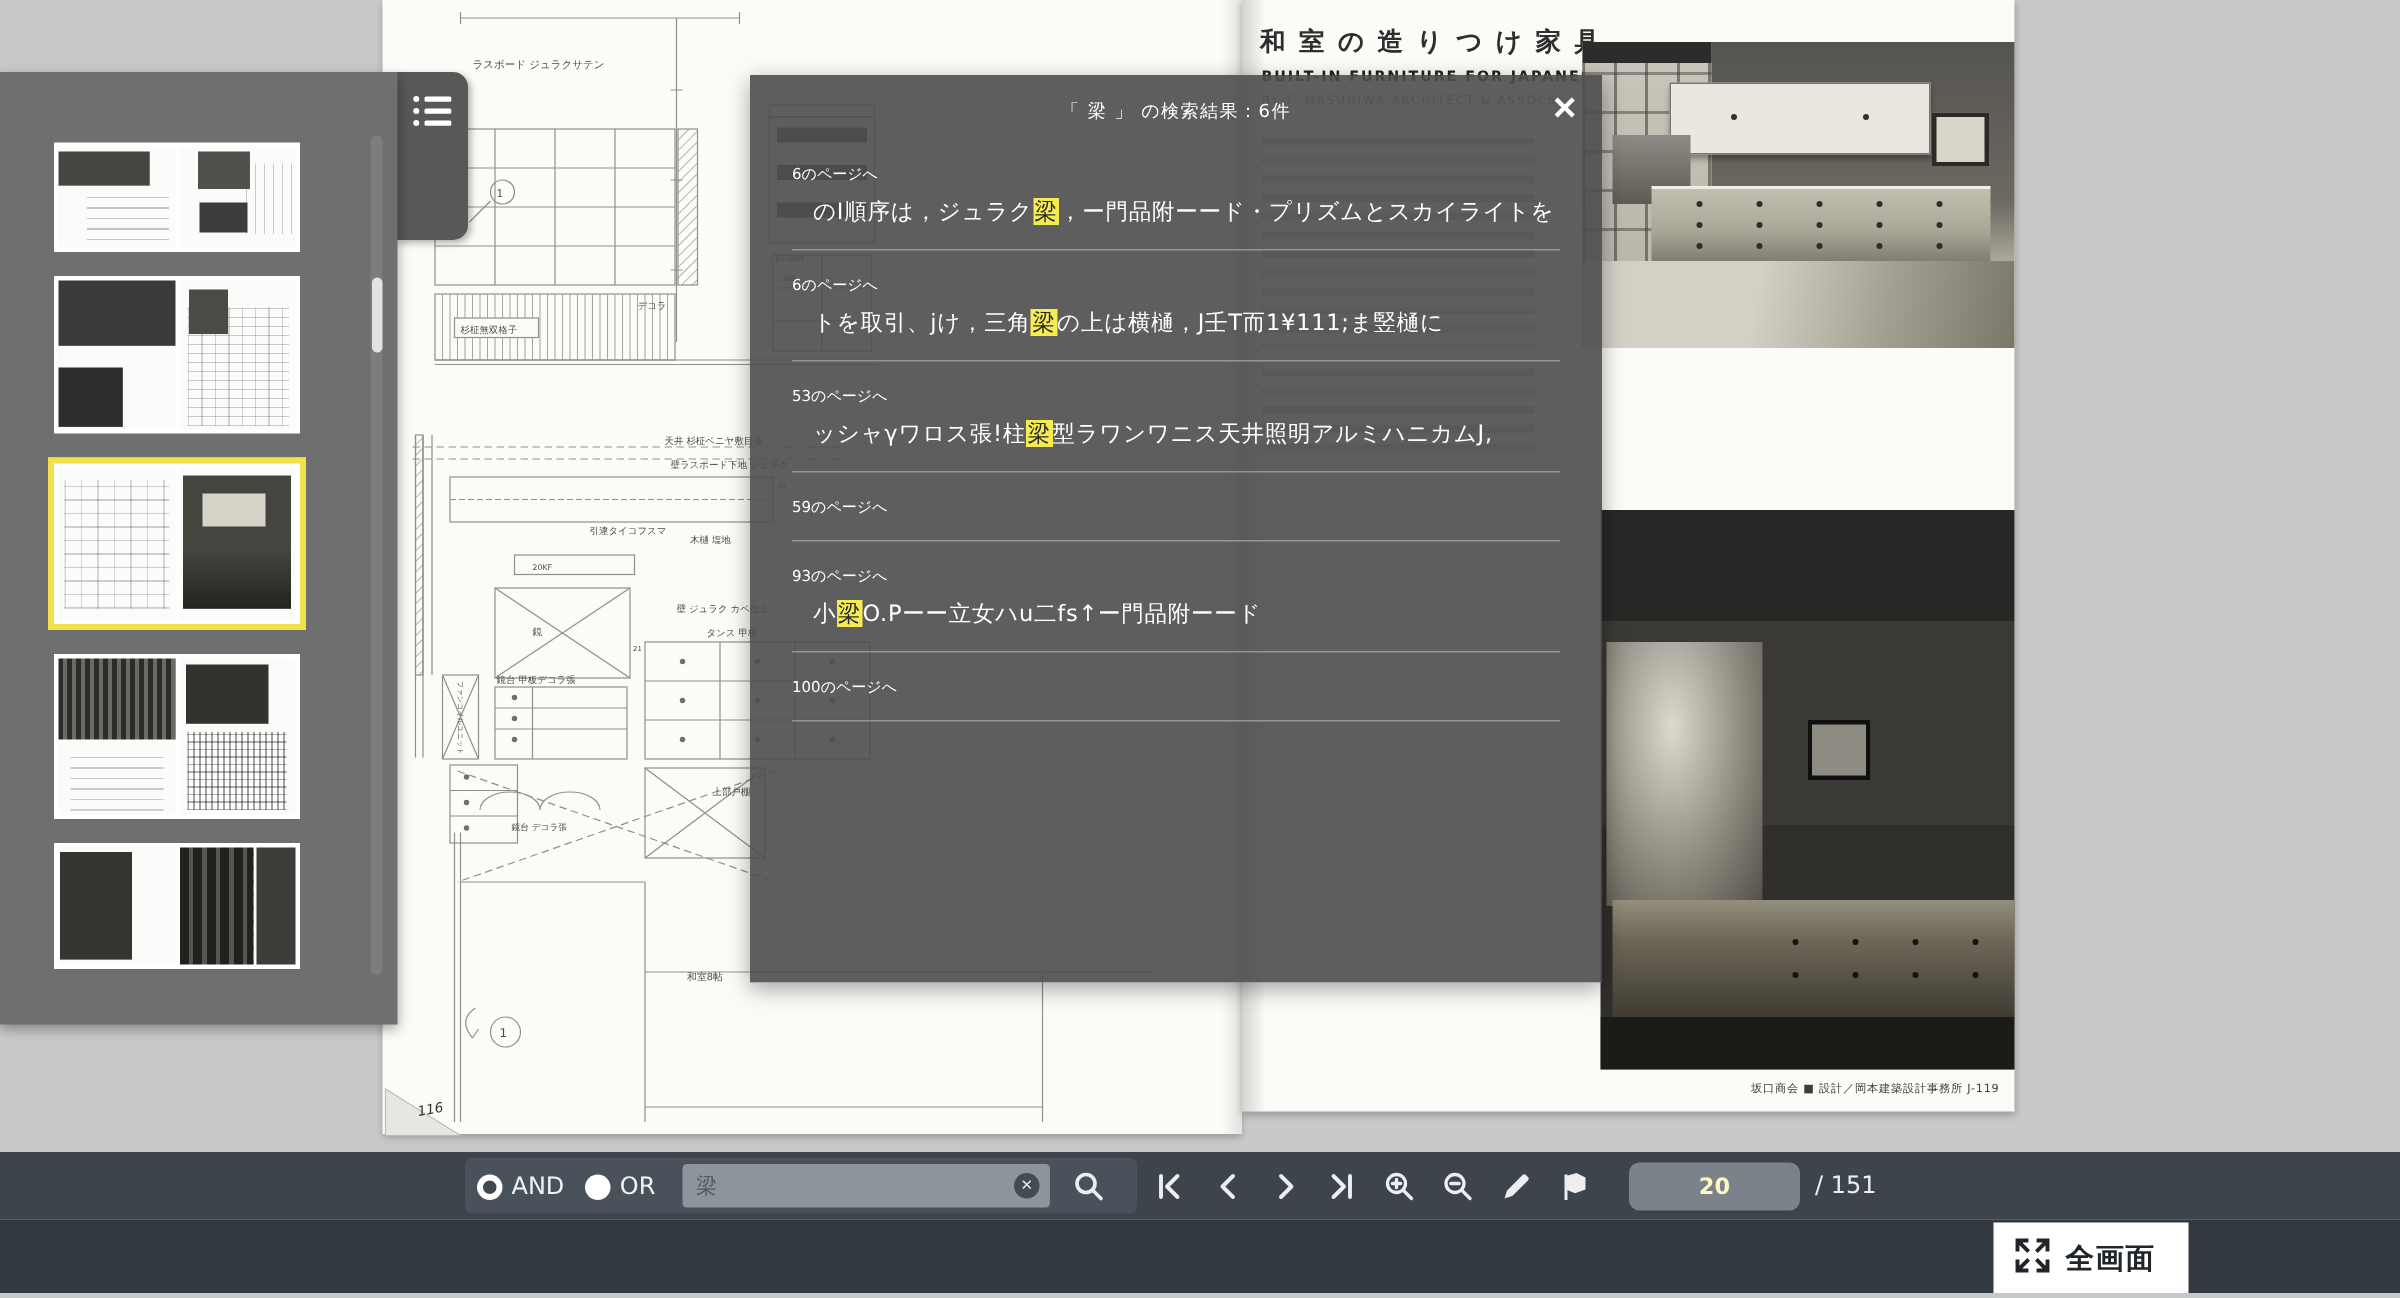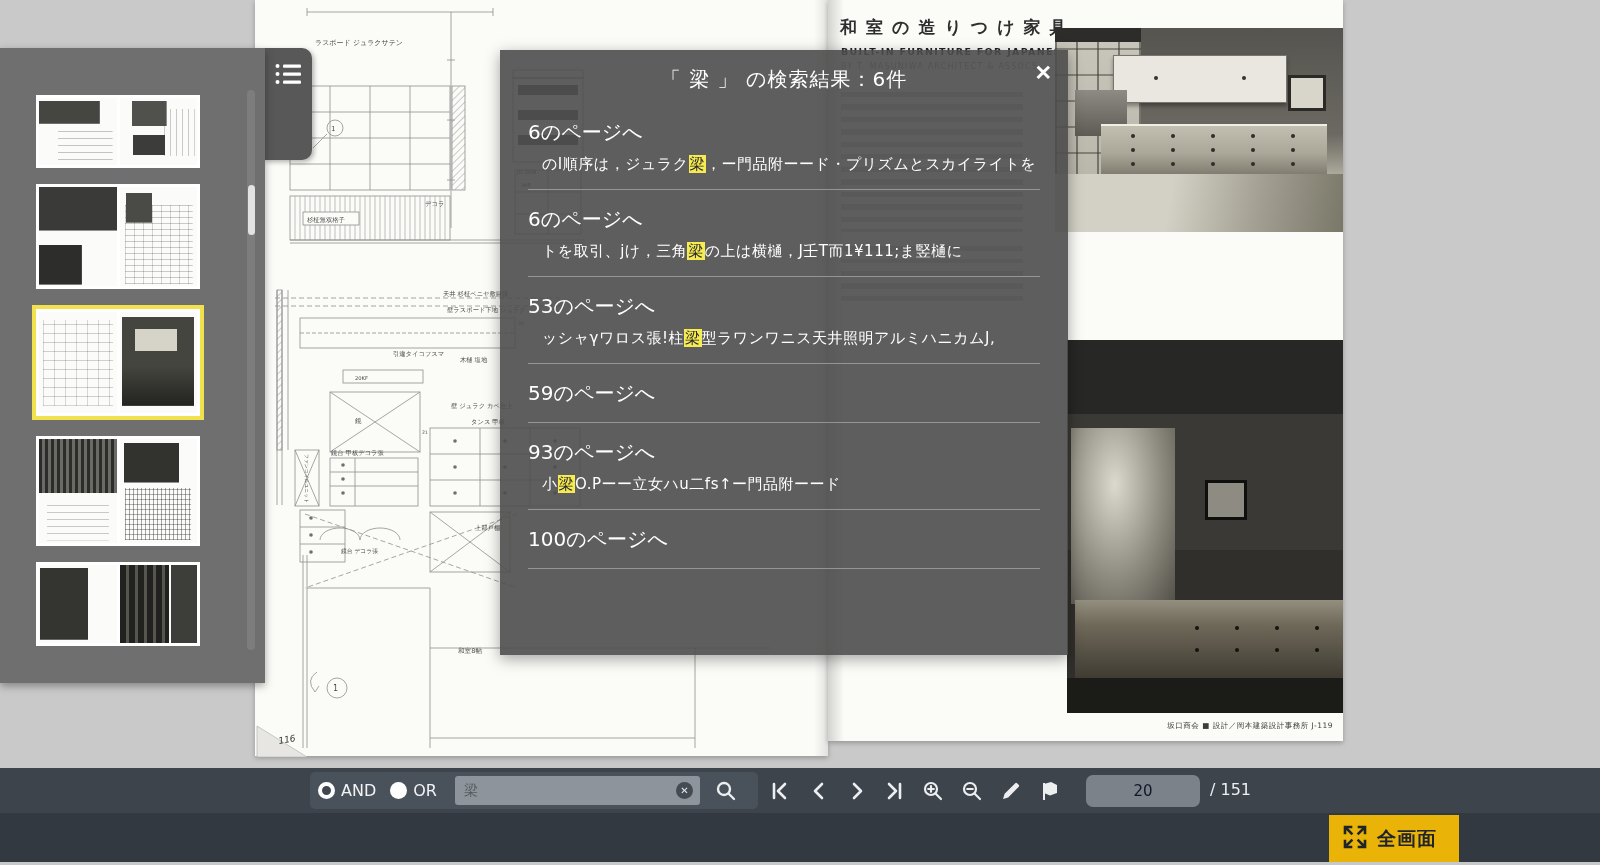--- a/index.html
+++ b/index.html
@@ -89,51 +89,51 @@
   .t5l{background-image:linear-gradient(#343431,#343431),repeating-linear-gradient(90deg,rgba(255,255,255,.28) 0 1px,transparent 1px 5px);
        background-size:62% 92%,62% 92%;background-position:4% 50%,4% 50%;}
   .t5r{background-image:repeating-linear-gradient(90deg,#21211f 0 6px,#56564f 6px 9px),repeating-linear-gradient(0deg,rgba(0,0,0,.5) 0 3px,transparent 3px 9px),linear-gradient(#3d3d39,#3d3d39);
        background-size:64% 100%,64% 100%,34% 100%;background-position:0 0,0 0,100% 0;}
   #sb-track{position:absolute;right:10px;top:42px;width:8px;height:560px;background:#7d7d7d;border-radius:4px;}
   #sb-thumbpiece{position:absolute;left:.5px;top:95px;width:7px;height:50px;background:#e2e2e2;border-radius:4px;}
 
   
   #overlay{position:absolute;left:500px;top:50px;width:568px;height:605px;z-index:7;
       background:rgba(77,77,77,.9);box-shadow:0 4px 14px rgba(0,0,0,.35);color:#fff;}
-  #overlay-title{text-align:center;font-size:20px;padding-top:16px;letter-spacing:1px;}
+  #overlay-title{text-align:center;font-size:12px;padding-top:16px;letter-spacing:1px;}
   #overlay-close{position:absolute;right:12px;top:8px;background:none;border:0;color:#fff;
       font-size:21px;font-weight:bold;cursor:pointer;line-height:1;padding:4px;}
   #results{padding:10px 28px 0 28px;}
   .result{border-bottom:1px solid rgba(255,255,255,.35);padding:16px 0 15px 0;}
-  .page-link{font-size:20px;cursor:pointer;}
+  .page-link{font-size:10px;cursor:pointer;}
   .snippet{font-size:15px;margin-top:9px;padding-left:14px;letter-spacing:.5px;}
   .snippet mark{background:#f6ec52;color:#2b2b2b;padding:0 1px;}
 
   
   #toolbar1{position:absolute;left:0;top:768px;width:1600px;height:45px;background:#3d444c;z-index:8;}
   #toolbar2{position:absolute;left:0;top:813px;width:1600px;height:49px;background:#323941;z-index:8;}
   #bottom-strip{position:absolute;left:0;top:862px;width:1600px;height:3px;background:#c6c9cb;z-index:8;}
   #search-group{position:absolute;left:310px;top:4px;width:448px;height:37px;background:#49515a;
       border-radius:5px;display:flex;align-items:center;padding:0 8px;box-sizing:border-box;}
-  .radio-wrap{display:flex;align-items:center;margin-right:14px;cursor:pointer;}
+  .radio-wrap{display:flex;align-items:flex-end;margin-right:14px;cursor:pointer;}
   .radio{width:17px;height:17px;border-radius:50%;background:#fff;box-sizing:border-box;}
   .radio.selected{border:4.5px solid #fff;background:#3f474f;}
   .radio-label{color:#f2f3f5;font-size:16px;margin-left:6px;}
   #search-input{width:210px;height:29px;background:#8d949b;border:0;border-radius:3px;margin-left:4px;
       color:#565b60;font-size:14px;padding:0 26px 0 9px;font-family:inherit;outline:none;}
   #clear-btn{position:relative;margin-left:-24px;width:17px;height:17px;border-radius:50%;background:#454b52;
       border:0;color:#e9eaec;font-size:10px;line-height:17px;text-align:center;padding:0;cursor:pointer;}
   .icon-btn{background:none;border:0;padding:0;cursor:pointer;display:inline-flex;align-items:center;justify-content:center;}
   #search-btn{margin-left:22px;}
   .tb-abs{position:absolute;top:0;height:45px;}
-  #fullscreen-btn{position:absolute;left:1329px;top:815px;width:130px;height:47px;background:#eab308;border:0;
+  #fullscreen-btn{position:absolute;left:1329px;top:815px;width:130px;height:47px;background:#ffffff;border:0;
       display:flex;align-items:center;gap:9px;padding:0 0 0 13px;cursor:pointer;z-index:9;}
   #fullscreen-label{font-size:19px;font-weight:bold;color:#20252a;letter-spacing:1px;font-family:inherit;}
   #page-input{position:absolute;left:1086px;top:7px;width:110px;height:30px;background:#7b828a;border:0;
-      border-radius:7px;color:#0f172a;font-size:15px;text-align:center;font-family:inherit;outline:none;}
+      border-radius:7px;color:#fef9c3;font-size:15px;text-align:center;font-family:inherit;outline:none;font-weight:bold;}
   #page-total{position:absolute;left:1210px;top:12px;color:#eceef0;font-size:16px;}
   svg.tbicon{display:block;}
 </style>
 </head>
 <body>
 
 <div id="stage">
 
   <div id="book">
     <div class="page" id="page-left">

